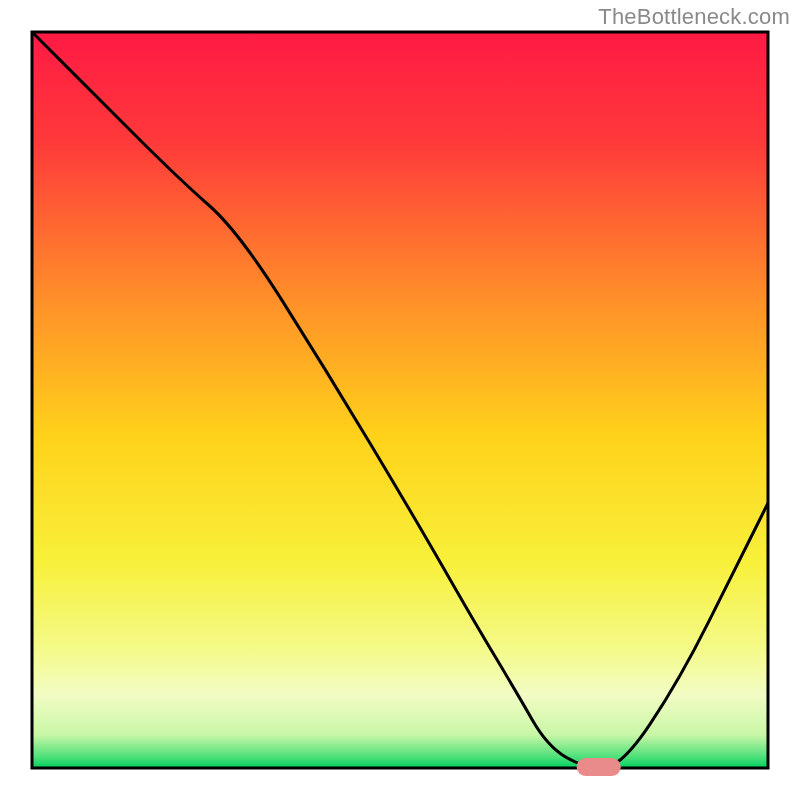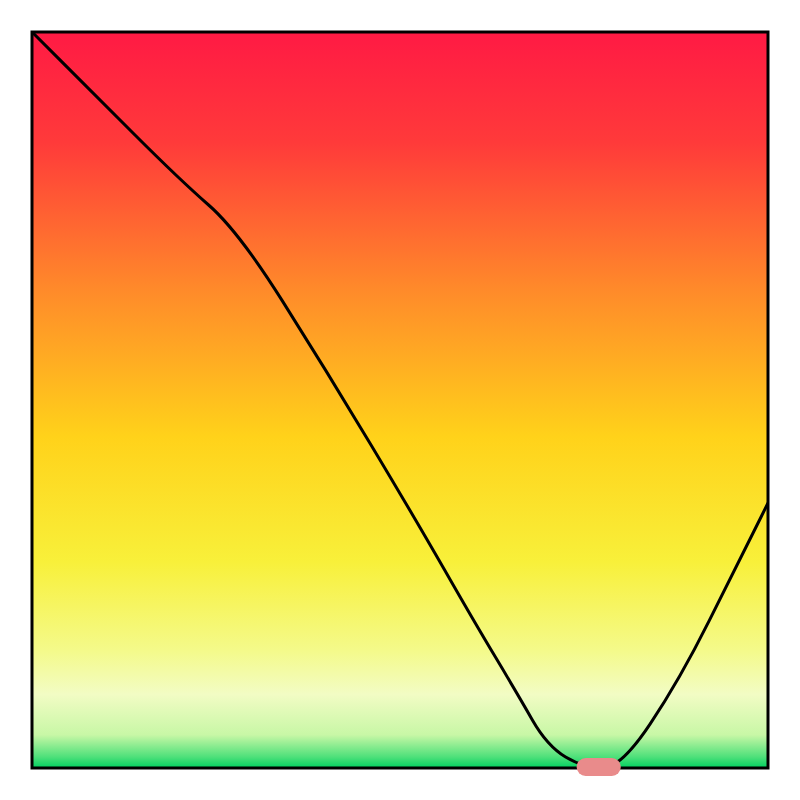--- a/index.html
+++ b/index.html
@@ -29,20 +29,21 @@
   svg {
     position: absolute;
     top: 0;
     left: 0;
   }
 </style>
 </head>
 <body>
 
 <div class="chart-wrap">
+  <div class="watermark">TheBottleneck.com</div>
 
   <svg id="chart-svg" width="800" height="800" viewBox="0 0 800 800">
     <defs>
       <linearGradient id="bg-grad" x1="0" y1="0" x2="0" y2="1">
           <stop offset="0.00%" stop-color="#ff1a44"></stop>
           <stop offset="15.00%" stop-color="#ff3a3a"></stop>
           <stop offset="35.00%" stop-color="#ff8a2a"></stop>
           <stop offset="55.00%" stop-color="#ffd21a"></stop>
           <stop offset="72.00%" stop-color="#f8f03a"></stop>
           <stop offset="84.00%" stop-color="#f4fa8a"></stop>

